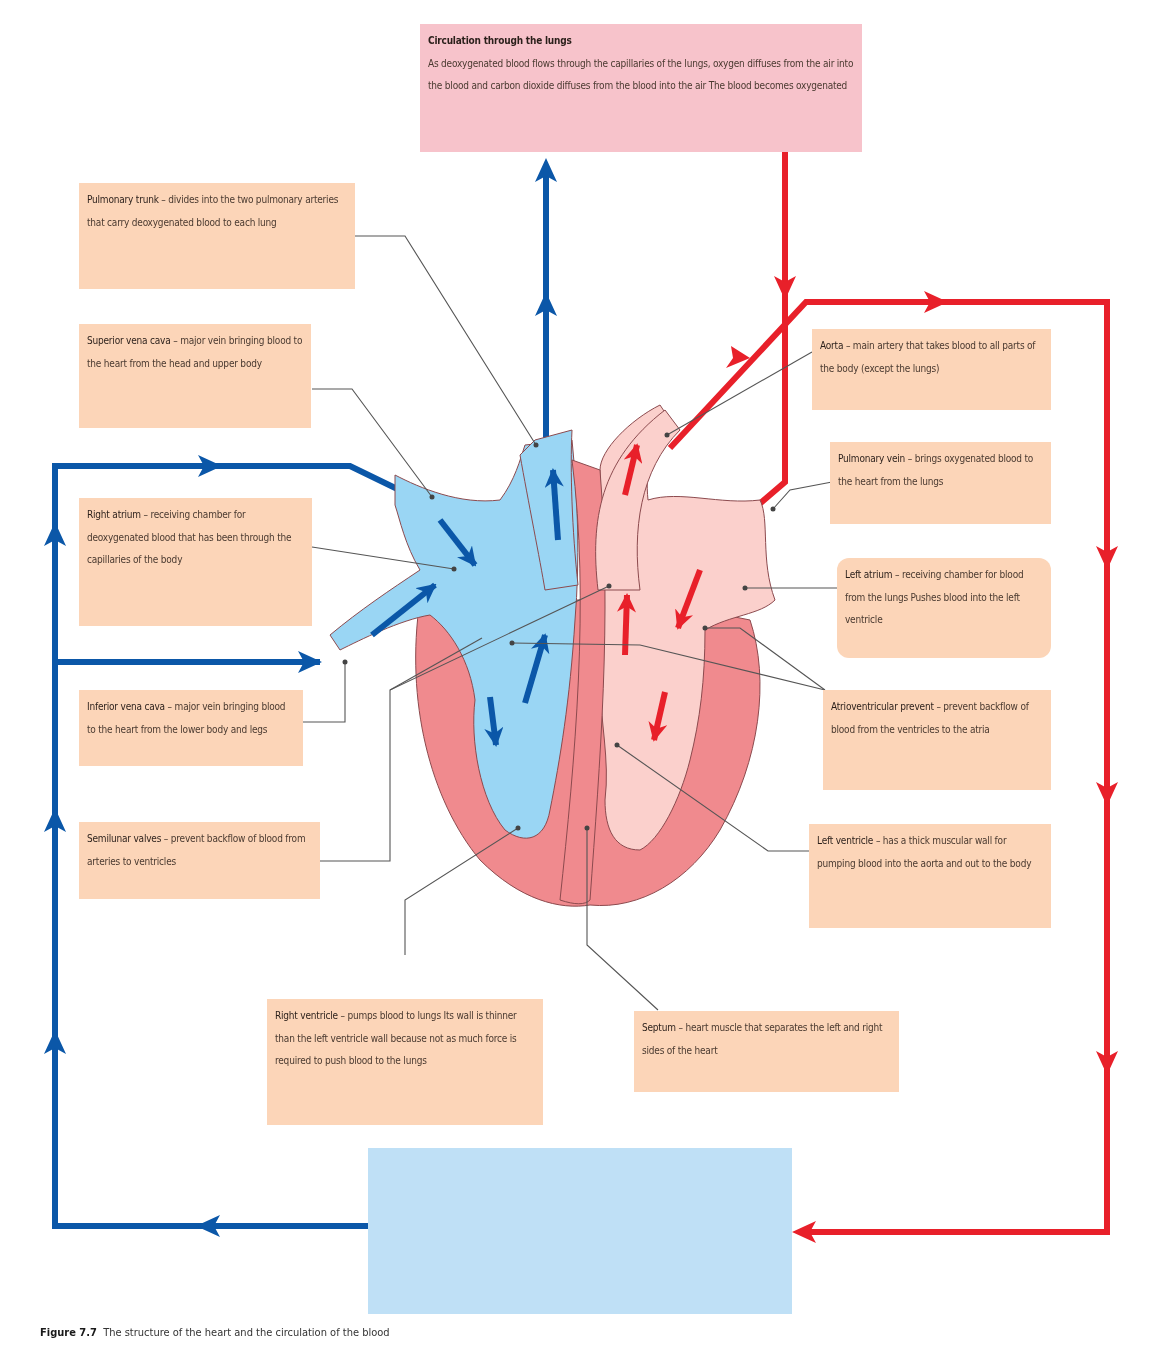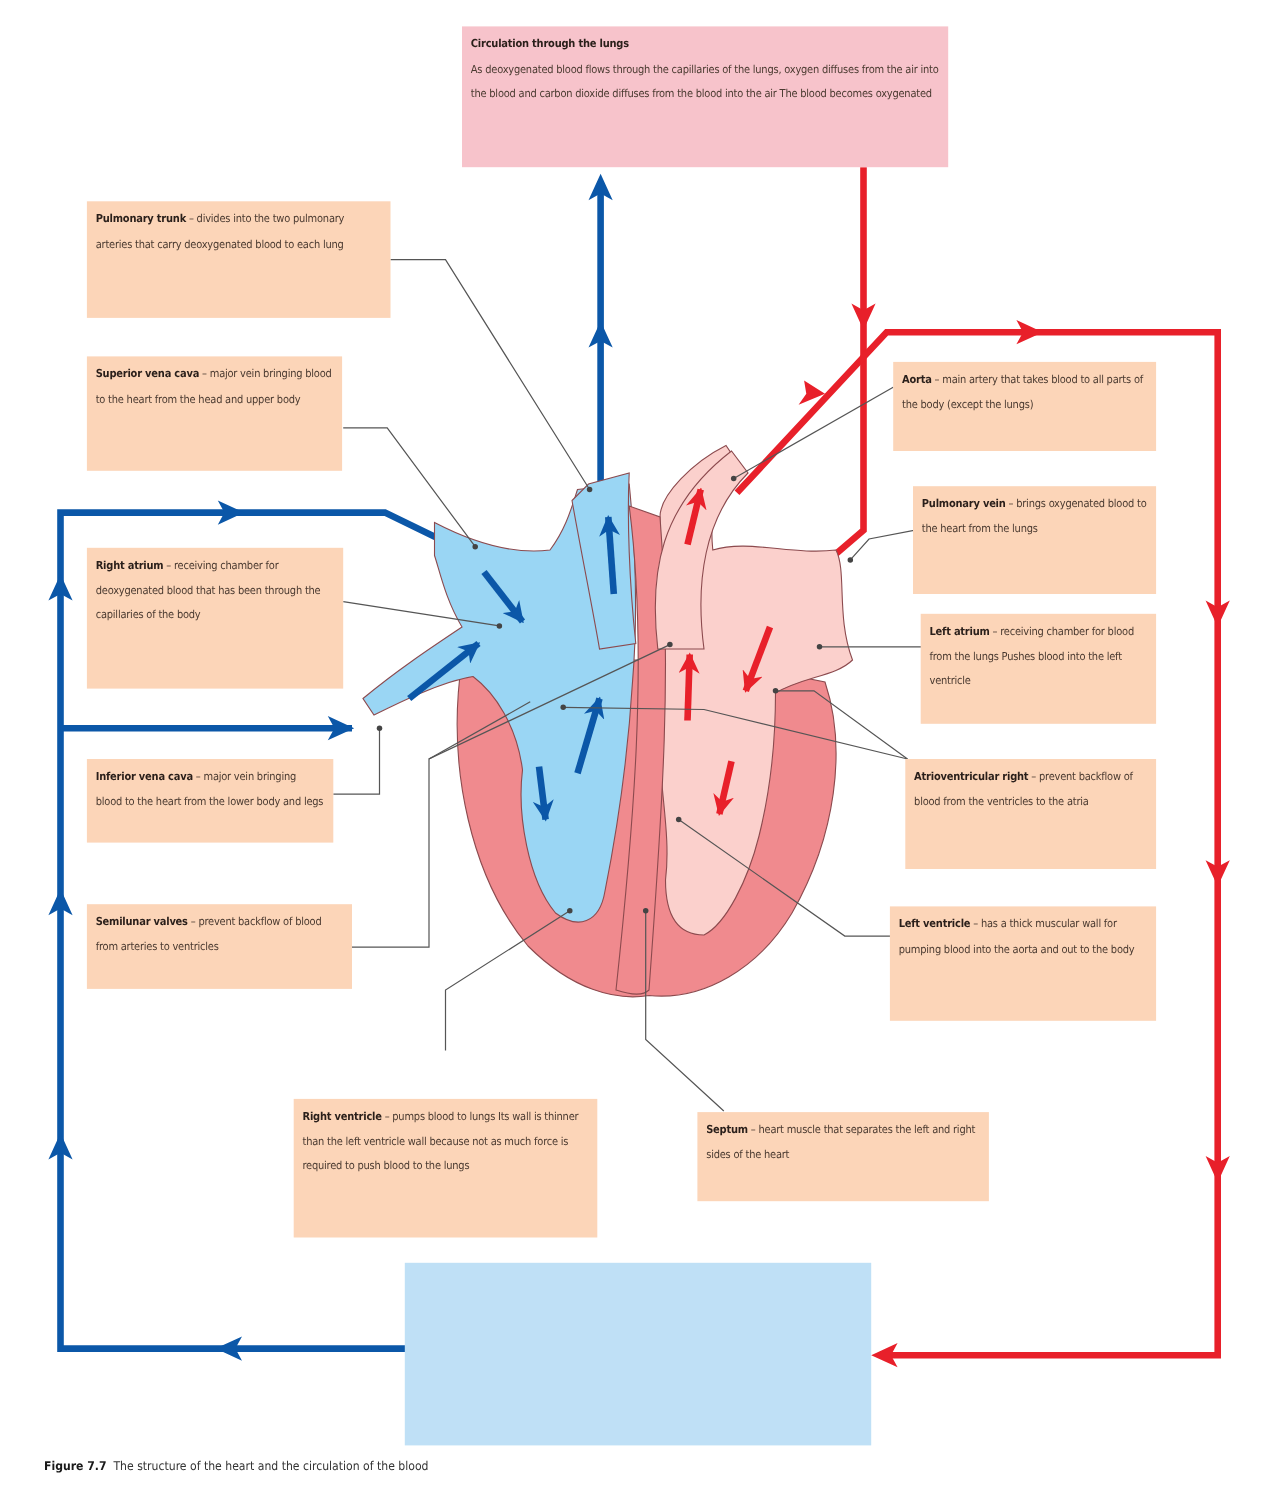--- a/index.html
+++ b/index.html
@@ -1,21 +1,21 @@
 <!DOCTYPE html>
 <html><head>
 <meta charset="utf-8">
 <style>
   html, body { margin:0; padding:0; background:#ffffff; }
   body { width:1171px; height:1364px; position:relative; overflow:hidden;
          font-family:"DejaVu Sans Condensed","DejaVu Sans", sans-serif; color:#3a2f2a; }
   #diagram { position:absolute; left:0; top:0; width:1171px; height:1364px; }
   .box { position:absolute; background:#fcd5b8; box-sizing:border-box; padding:6px 8px;
          font-size:10px; line-height:22.5px; color:#4a3a30; letter-spacing:-0.2px; }
-  .box b { color:#2a1f1a; font-weight:bold; }
+  .box b { color:#2a1f1a; font-weight:normal; }
   .box-pink { background:#f7c3cb; }
   .box-blue { background:#bfe0f6; }
   .title { display:block; font-weight:bold; color:#2a1f1a; }
   .caption { position:absolute; left:40px; top:1326px; font-size:11px; color:#333; }
   .caption b { color:#1a1a1a; }
 </style>
 </head>
 <body>
 
 <svg id="diagram" viewBox="0 0 1171 1364" xmlns="http://www.w3.org/2000/svg">
@@ -144,28 +144,28 @@
 </div>
 <div class="box" style="left:267px;top:956px;width:276px;height:126px;margin-top:43px;">
   <b>Right ventricle</b><span> – </span><span>pumps blood to lungs  Its wall is thinner than the left ventricle wall because not as much force is required to push blood to the lungs</span>
 </div>
 <div class="box" style="left:634px;top:1011px;width:265px;height:81px;">
   <b>Septum</b><span> – </span><span>heart muscle that separates the left and right sides of the heart</span>
 </div>
 <div class="box" style="left:812px;top:329px;width:239px;height:81px;">
   <b>Aorta</b><span> – </span><span>main artery that takes blood to all parts of the body (except the lungs)</span>
 </div>
-<div class="box" style="left:830px;top:442px;width:221px;height:98px;">
+<div class="box" style="left:830px;top:442px;width:221px;height:82px;">
   <b>Pulmonary vein</b><span> – </span><span>brings oxygenated blood to the heart from the lungs</span>
 </div>
-<div class="box" style="left:837px;top:558px;width:214px;height:100px;">
+<div class="box" style="left:837px;top:558px;width:214px;height:100px;border-radius:12px;">
   <b>Left atrium</b><span> – </span><span>receiving chamber for blood from the lungs  Pushes blood into the left ventricle</span>
 </div>
 <div class="box" style="left:823px;top:690px;width:228px;height:100px;">
-  <b>Atrioventricular right</b><span> – </span><span>prevent backflow of blood from the ventricles to the atria</span>
+  <b>Atrioventricular prevent</b><span> – </span><span>prevent backflow of blood from the ventricles to the atria</span>
 </div>
 <div class="box" style="left:809px;top:824px;width:242px;height:104px;">
   <b>Left ventricle</b><span> – </span><span>has a thick muscular wall for pumping blood into the aorta and out to the body</span>
 </div>
 
 <div class="caption">
   <b>Figure 7.7</b>&nbsp;&nbsp;<span>The structure of the heart and the circulation of the blood</span>
 </div>
 
 </body></html>

